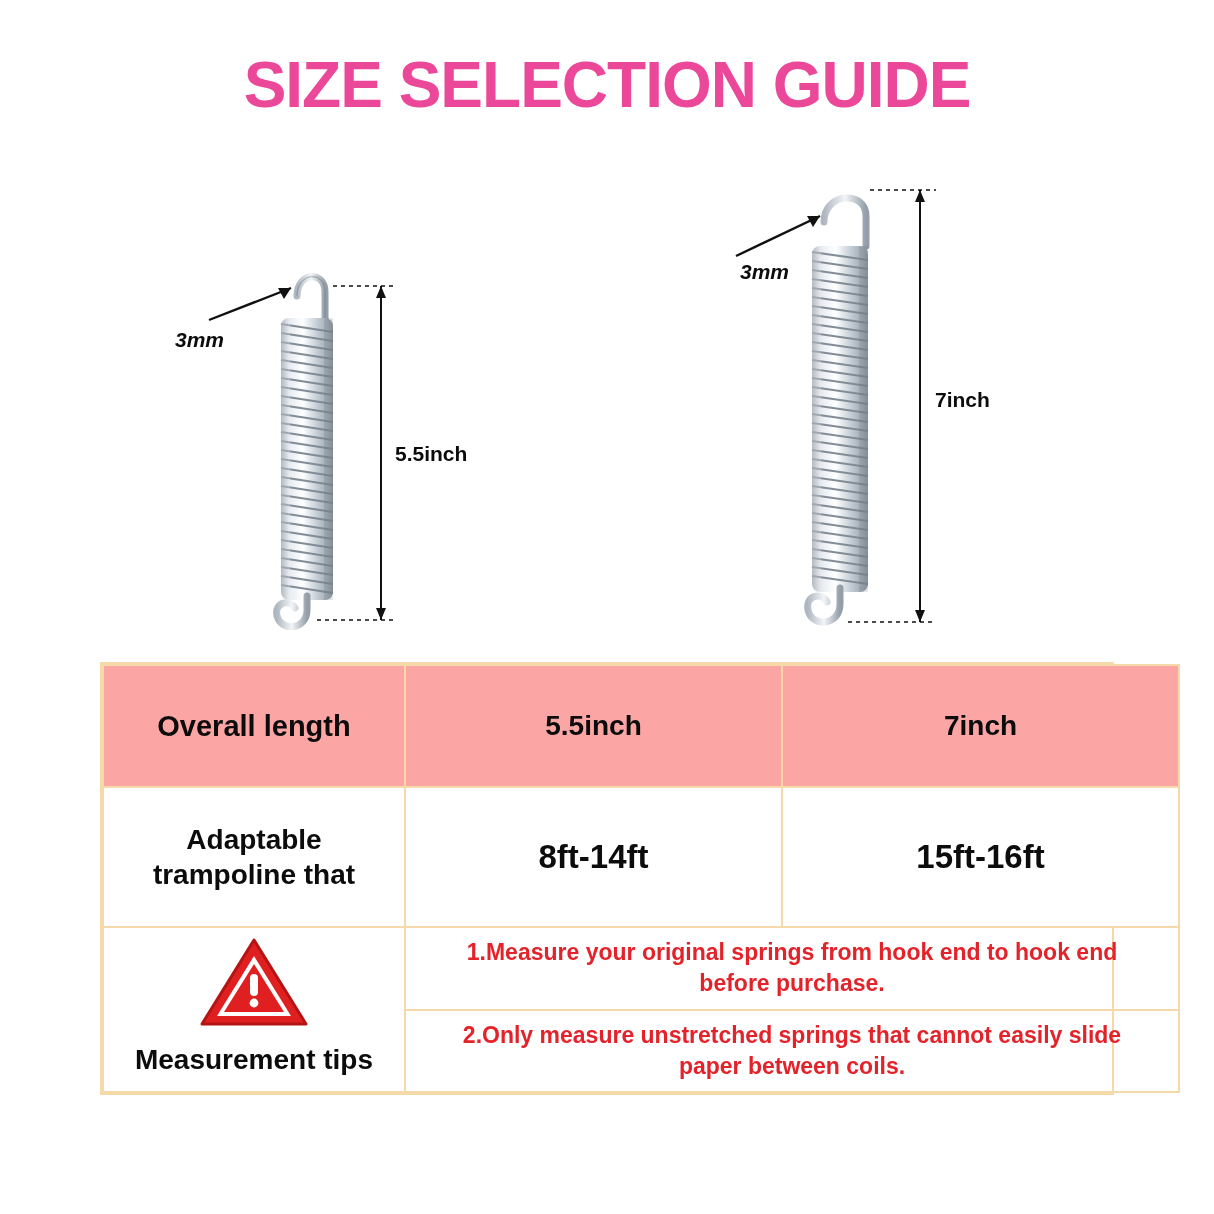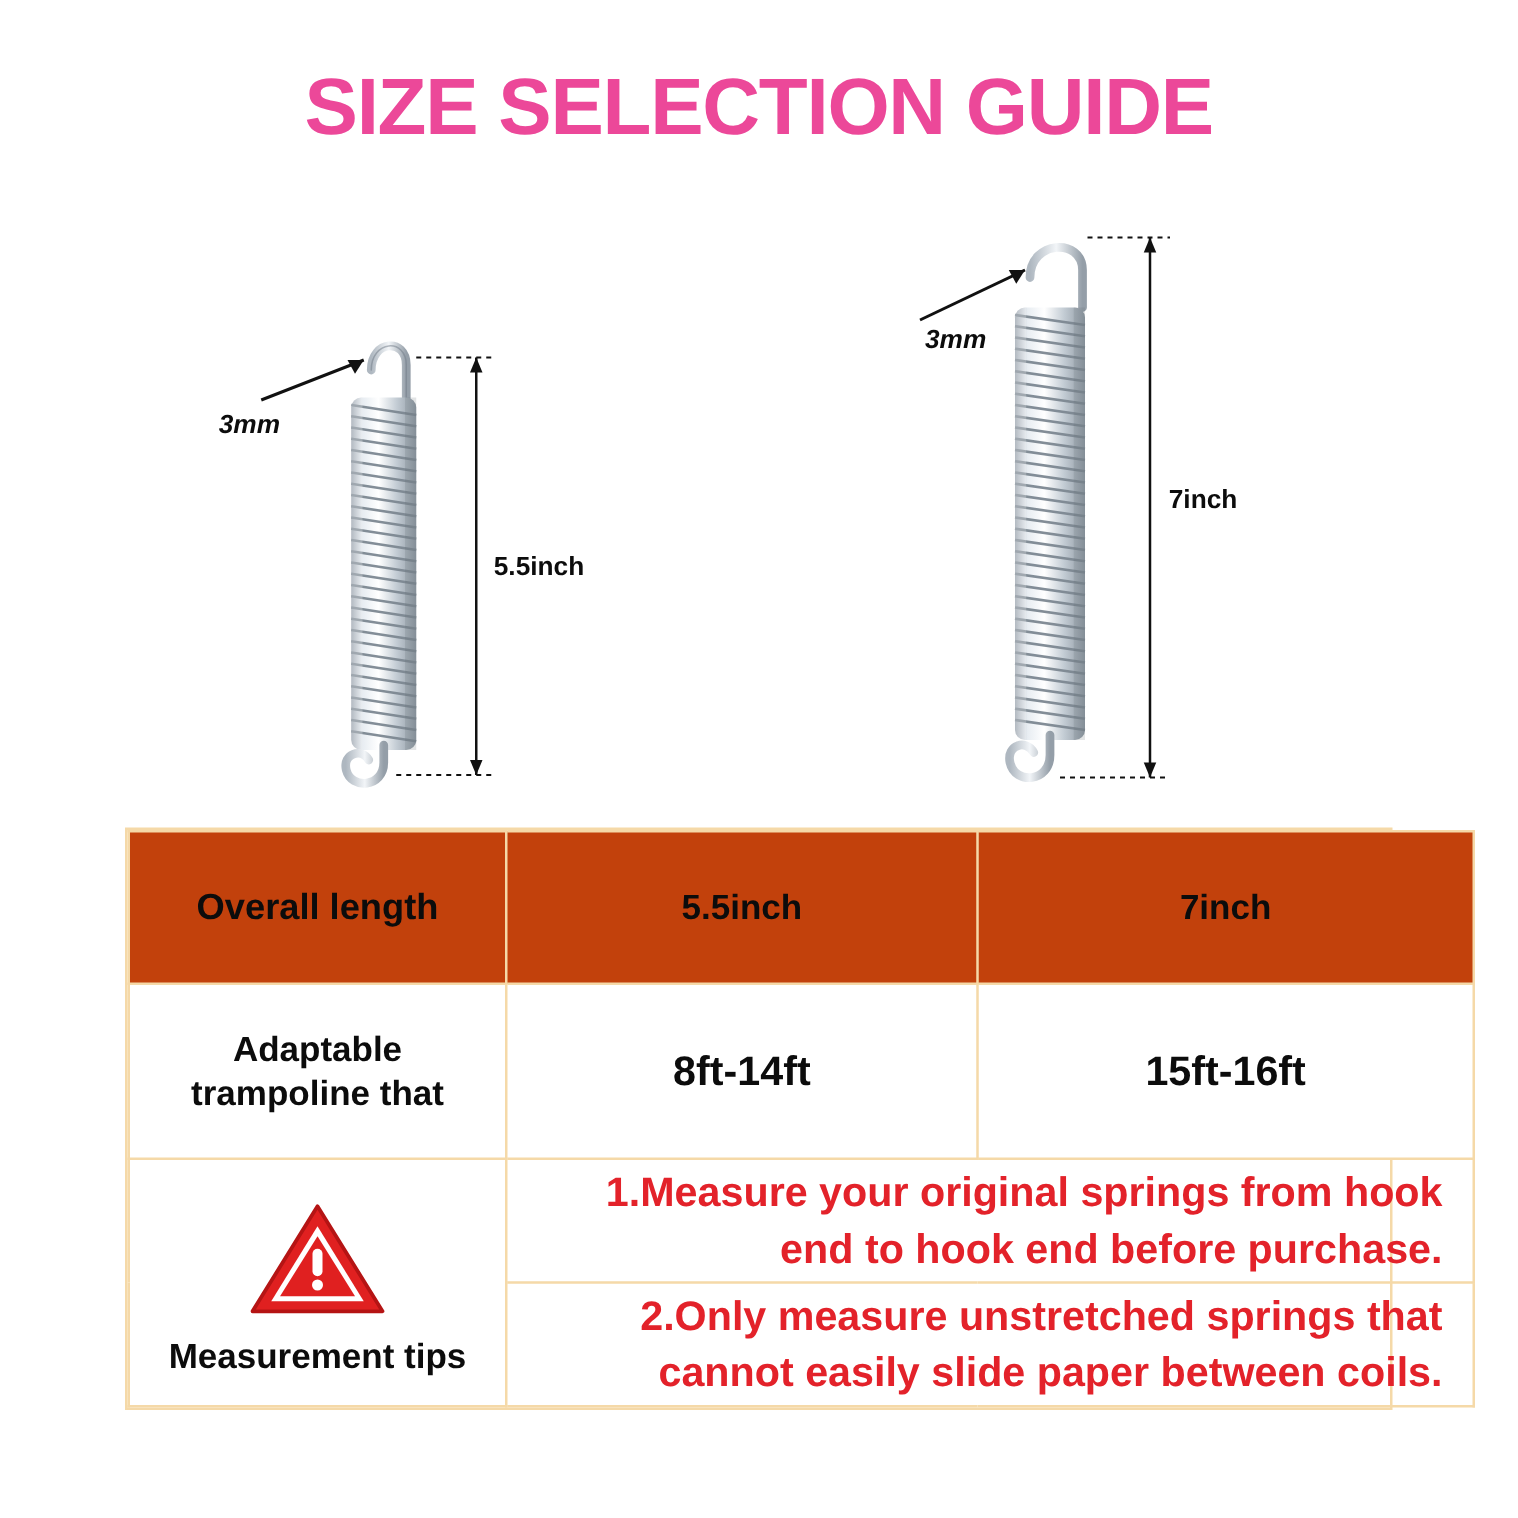--- a/index.html
+++ b/index.html
@@ -82,48 +82,47 @@
     border: 2px solid #f5d9a8;
     text-align: center;
     vertical-align: middle;
     padding: 14px 10px;
   }
   .col-label { width: 280px; }
   .col-a { width: 355px; }
   .col-b { width: 375px; }
 
   .row-head td {
-    background: #c2410c;
+    background: #fca5a5;
     font-size: 28px;
     font-weight: bold;
     height: 92px;
   }
   .row-head .head-label { font-size: 29px; }
 
   .row-adapt td {
     background: #ffffff;
     font-size: 33px;
     font-weight: bold;
     height: 110px;
   }
   .row-adapt .adapt-label { font-size: 28px; line-height: 1.25; }
 
   .tips-label-cell {
     font-size: 28px;
     font-weight: bold;
     line-height: 1.25;
-    padding-top: 22px;
+    padding-top: 6px;
   }
   .tip-text {
     color: #e3222a;
-    font-size: 33px;
+    font-size: 23px;
     font-weight: bold;
     line-height: 1.35;
     padding: 4px 24px;
-    text-align: right;
   }
   .warn-icon-wrap {
     display: block;
     margin: 0 auto 12px auto;
     width: 112px;
     height: 96px;
   }
 </style>
 </head>
 <body>

